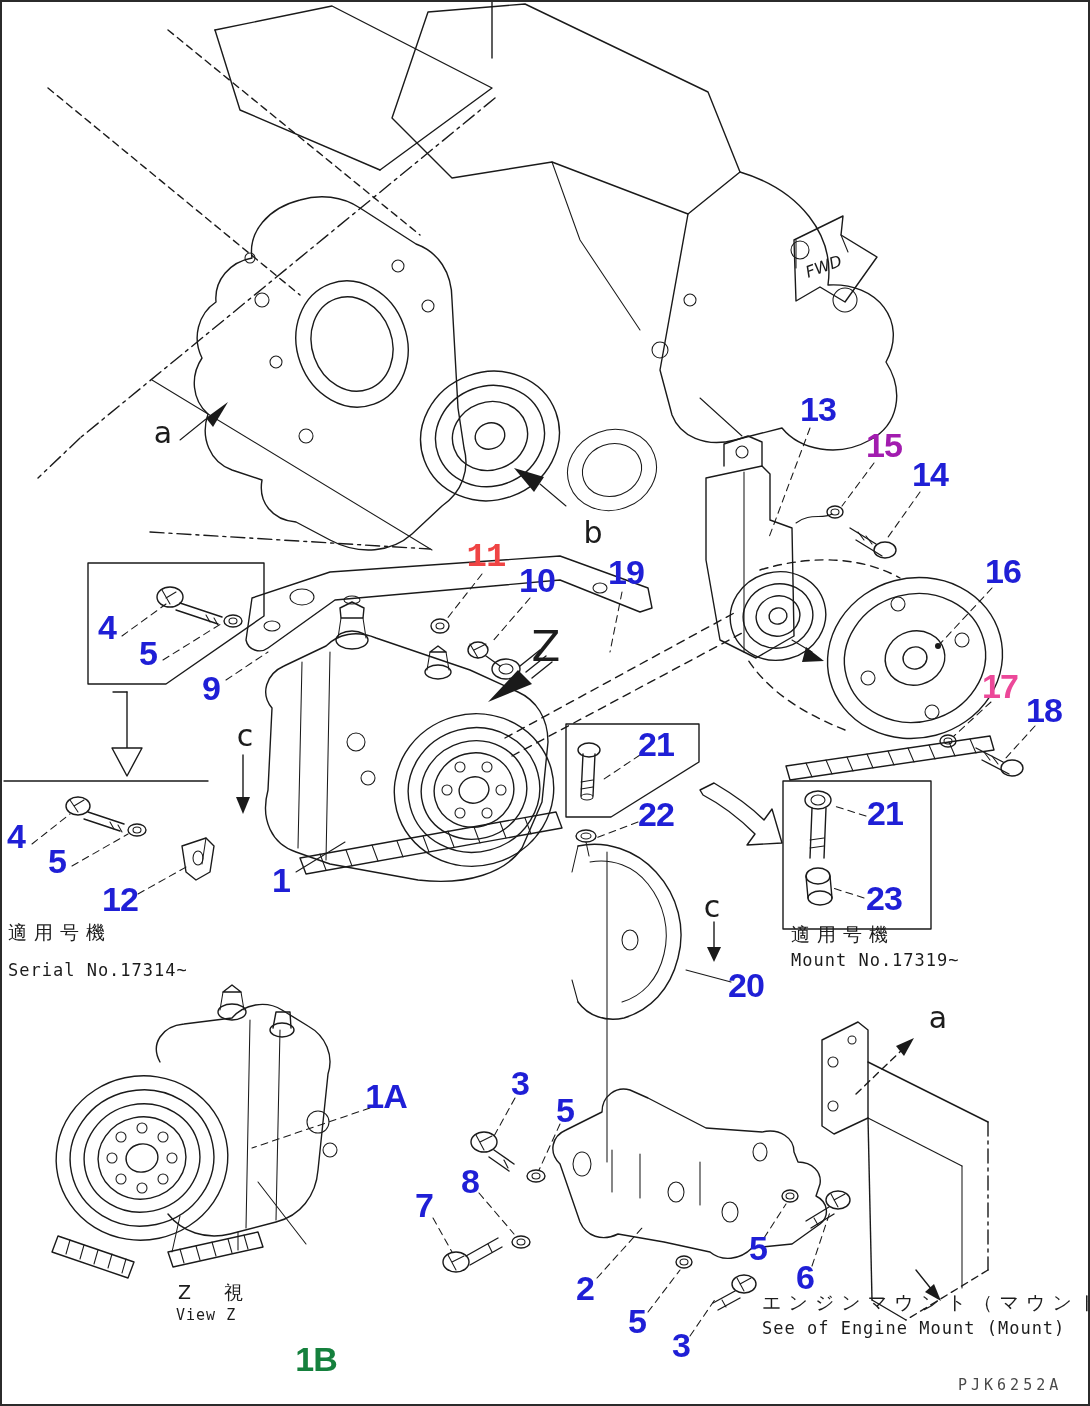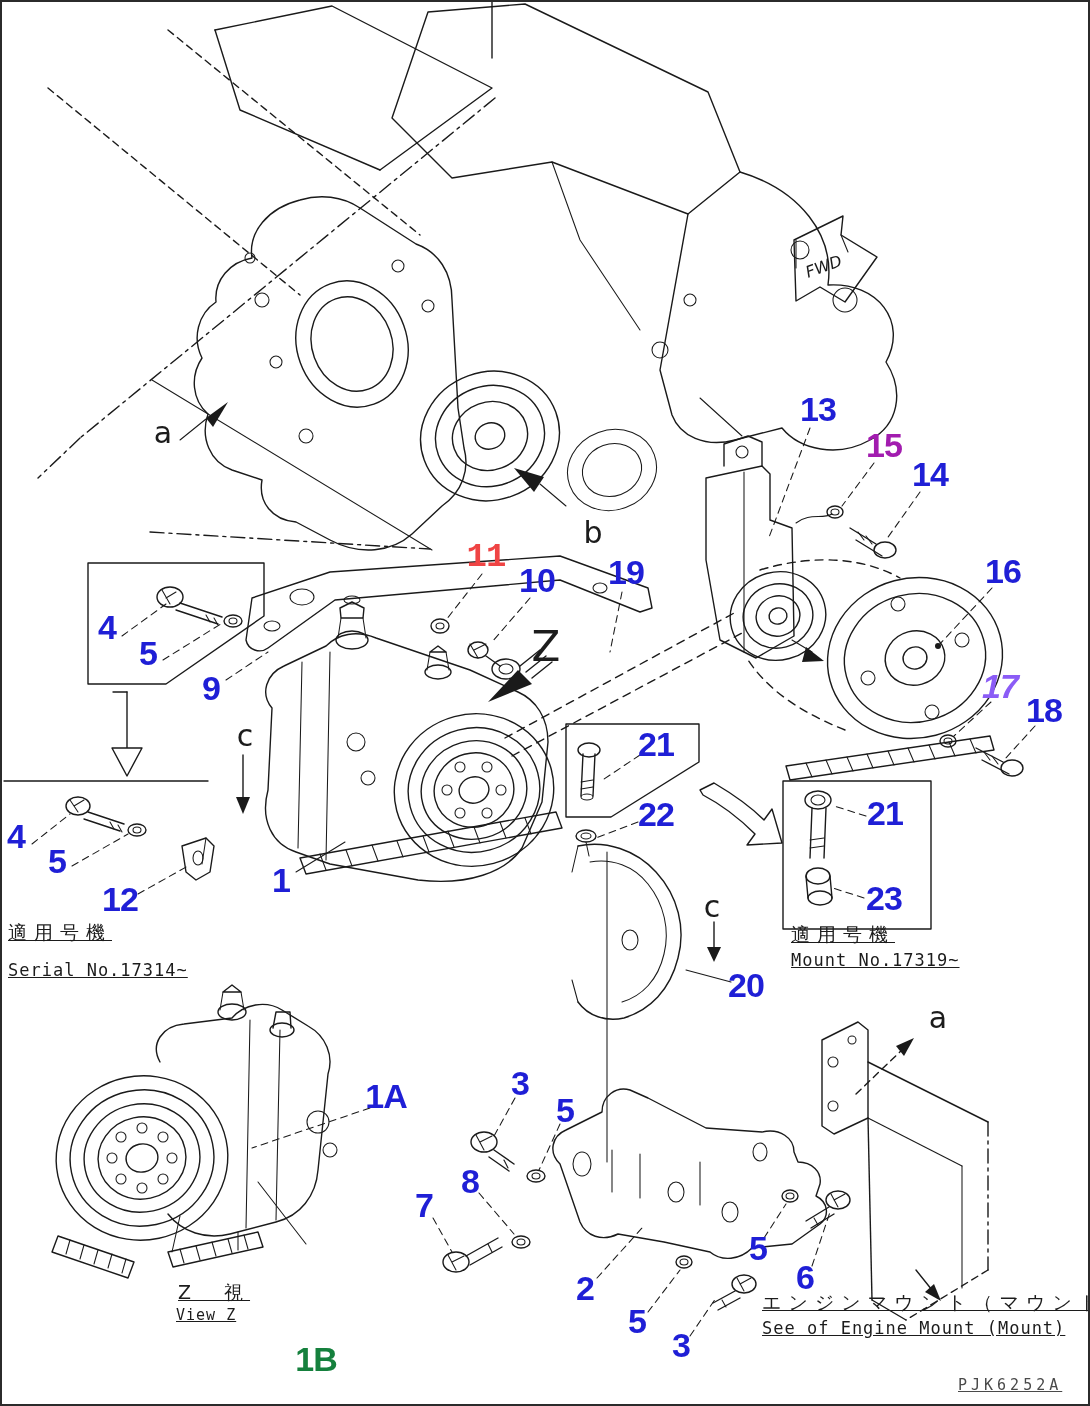--- a/index.html
+++ b/index.html
@@ -11,21 +11,21 @@
   .thin{stroke-width:1.05;}
   .d1{stroke-dasharray:7 5;}   
   .d2{stroke-dasharray:14 5 3 5;} 
   .d3{stroke-dasharray:8 6;}   
   .fillb{fill:#1a1a1a;stroke:none;}
   .wfill{fill:#ffffff;stroke:#1a1a1a;stroke-width:1.4;stroke-linejoin:round;}
   .callout{position:absolute;transform:translate(-50%,-50%);color:#1f1fd6;
            font:bold 34px "Liberation Sans",sans-serif;letter-spacing:-1px;white-space:nowrap;}
   .letter{position:absolute;transform:translate(-50%,-50%);color:#1c1c1c;
           font:28px "DejaVu Sans",sans-serif;white-space:nowrap;}
-  .note{position:absolute;color:#1c1c1c;white-space:nowrap;text-decoration:underline;}
+  .note{position:absolute;color:#1c1c1c;white-space:nowrap;}
   .note-jp{font:19px "DejaVu Sans",sans-serif;letter-spacing:7px;}
   .note-en{font:17px "DejaVu Sans Mono",monospace;letter-spacing:1px;}
   .note-en-sm{font:15px "DejaVu Sans Mono",monospace;letter-spacing:1px;}
   .code{font:15px "DejaVu Sans Mono",monospace;letter-spacing:4px;color:#4a4a4a;}
   .fwd-text{font:italic 16px "DejaVu Sans",sans-serif;fill:#1a1a1a;}
 </style>
 </head>
 <body>
 
 <div class="page">
@@ -450,21 +450,21 @@
       <div class="callout" style="left: 424px; top: 1205px; color: rgb(31, 31, 214);">7</div>
       <div class="callout" style="left: 470px; top: 1181px; color: rgb(31, 31, 214);">8</div>
       <div class="callout" style="left: 211px; top: 688px; color: rgb(31, 31, 214);">9</div>
       <div class="callout" style="left: 537px; top: 580px; color: rgb(31, 31, 214);">10</div>
       <div class="callout" style="left: 486px; top: 557px; color: #ef4444; font-family: Liberation Mono, monospace;">11</div>
       <div class="callout" style="left: 120px; top: 899px; color: rgb(31, 31, 214);">12</div>
       <div class="callout" style="left: 818px; top: 409px; color: rgb(31, 31, 214);">13</div>
       <div class="callout" style="left: 930px; top: 474px; color: rgb(31, 31, 214);">14</div>
       <div class="callout" style="left: 884px; top: 445px; color: #a21caf;">15</div>
       <div class="callout" style="left: 1003px; top: 571px; color: rgb(31, 31, 214);">16</div>
-      <div class="callout" style="left: 1000px; top: 686px; color: #8b5cf6; font-style: italic;">17</div>
+      <div class="callout" style="left: 1000px; top: 686px; color: #ec4899;">17</div>
       <div class="callout" style="left: 1044px; top: 710px; color: rgb(31, 31, 214);">18</div>
       <div class="callout" style="left: 626px; top: 572px; color: rgb(31, 31, 214);">19</div>
       <div class="callout" style="left: 746px; top: 985px; color: rgb(31, 31, 214);">20</div>
       <div class="callout" style="left: 656px; top: 744px; color: rgb(31, 31, 214);">21</div>
       <div class="callout" style="left: 885px; top: 813px; color: rgb(31, 31, 214);">21</div>
       <div class="callout" style="left: 656px; top: 814px; color: rgb(31, 31, 214);">22</div>
       <div class="callout" style="left: 884px; top: 898px; color: rgb(31, 31, 214); text-align: right;">23</div>
       <div class="letter" style="left: 163px; top: 432px; font-size: 30px;">a</div>
       <div class="letter" style="left: 593px; top: 532px; font-size: 30px;">b</div>
       <div class="letter" style="left: 546px; top: 646px; font-size: 42px;">Z</div>

